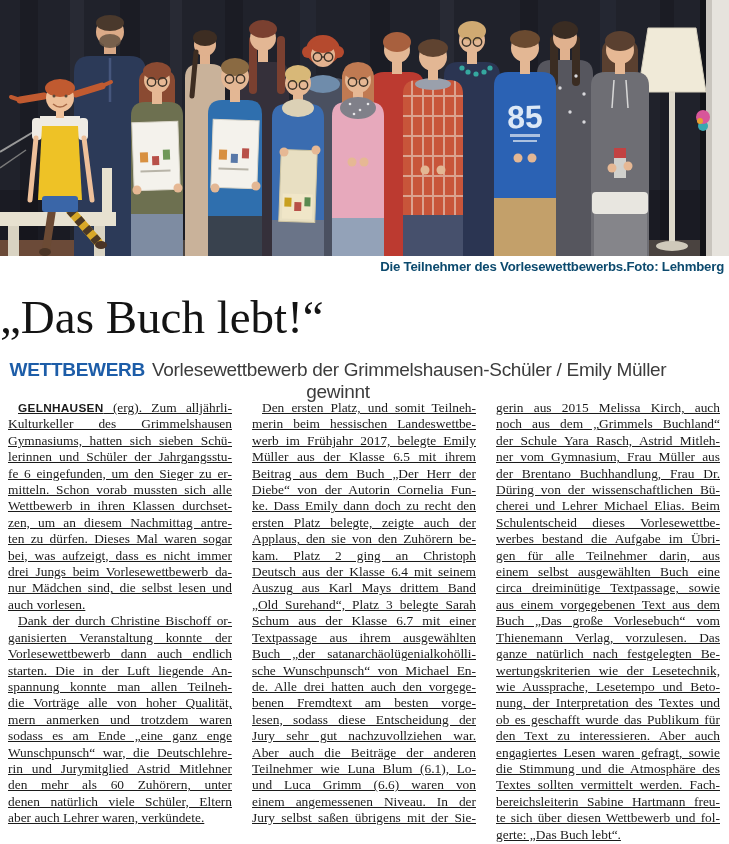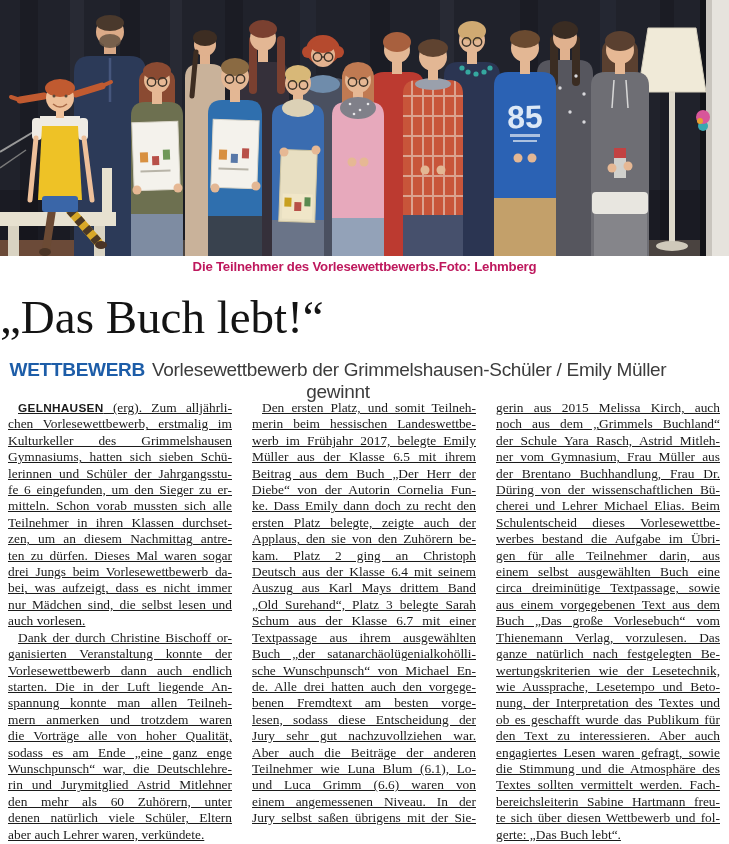--- a/index.html
+++ b/index.html
@@ -1,21 +1,21 @@
 <!DOCTYPE html>
 <html><head>
 <meta charset="utf-8">
 <style>
   html,body{margin:0;padding:0;}
   body{width:729px;height:844px;background:#ffffff;position:relative;overflow:hidden;
        font-family:"Liberation Serif",serif;color:#1b1b1b;}
   .photo{position:absolute;top:0;left:0;width:729px;height:256px;}
   .caption-row{position:absolute;top:259px;left:5px;width:719px;display:flex;
-       justify-content:center;font-family:"Liberation Sans",sans-serif;
-       font-size:13.2px;font-weight:700;color:#be185d;letter-spacing:-0.2px;}
+       justify-content:flex-end;font-family:"Liberation Sans",sans-serif;
+       font-size:13.2px;font-weight:700;color:#0c4a6e;letter-spacing:-0.2px;}
   .headline{position:absolute;top:288px;left:0;width:729px;
        font-family:"Liberation Serif",serif;font-size:47px;line-height:58px;color:#141414;}
   .kicker{position:absolute;top:359px;left:0;width:676px;text-align:center;
        font-family:"Liberation Sans",sans-serif;font-size:19px;letter-spacing:-0.3px;color:#3c3c3c;}
   .kicker .kicker-label{font-weight:700;margin-right:7px;}
   .columns{position:absolute;top:400px;left:8px;width:712px;display:flex;gap:20px;text-decoration:underline;}
   .col{flex:1 1 0;width:228px;overflow:hidden;}
   .line{font-size:13.4px;line-height:16.4px;text-align:justify;text-align-last:justify;
        word-spacing:-1.5px;white-space:normal;}
   .line.end{text-align-last:left;word-spacing:0;}
@@ -315,40 +315,39 @@
 
 <h1 class="headline" style="margin:0;font-weight:normal;">„Das Buch lebt!“</h1>
 
 <div class="kicker">
   <span class="kicker-label" style="color:#1d5da8;">WETTBEWERB</span><span>Vorlesewettbewerb der Grimmelshausen-Schüler / Emily Müller gewinnt</span>
 </div>
 
 <div class="columns">
   <div class="col">
       <div class="line indent"><b class="dateline">GELNHAUSEN</b> (erg). Zum alljährli-</div>
-      <div class="line">chen Vorlesewettbewerb, erstmalig im</div>
       <div class="line">Kulturkeller des Grimmelshausen</div>
       <div class="line">Gymnasiums, hatten sich sieben Schü-</div>
       <div class="line">lerinnen und Schüler der Jahrgangsstu-</div>
       <div class="line">fe 6 eingefunden, um den Sieger zu er-</div>
       <div class="line">mitteln. Schon vorab mussten sich alle</div>
-      <div class="line">Teilnehmer in ihren Klassen durchset-</div>
+      <div class="line">Wettbewerb in ihren Klassen durchset-</div>
       <div class="line">zen, um an diesem Nachmittag antre-</div>
       <div class="line">ten zu dürfen. Dieses Mal waren sogar</div>
+      <div class="line">bei, was aufzeigt, dass es nicht immer</div>
       <div class="line">drei Jungs beim Vorlesewettbewerb da-</div>
-      <div class="line">bei, was aufzeigt, dass es nicht immer</div>
       <div class="line">nur Mädchen sind, die selbst lesen und</div>
       <div class="line end">auch vorlesen.</div>
       <div class="line indent">Dank der durch Christine Bischoff or-</div>
       <div class="line">ganisierten Veranstaltung konnte der</div>
       <div class="line">Vorlesewettbewerb dann auch endlich</div>
       <div class="line">starten. Die in der Luft liegende An-</div>
       <div class="line">spannung konnte man allen Teilneh-</div>
+      <div class="line">die Vorträge alle von hoher Qualität,</div>
       <div class="line">mern anmerken und trotzdem waren</div>
-      <div class="line">die Vorträge alle von hoher Qualität,</div>
       <div class="line">sodass es am Ende „eine ganz enge</div>
       <div class="line">Wunschpunsch“ war, die Deutschlehre-</div>
       <div class="line">rin und Jurymitglied Astrid Mitlehner</div>
       <div class="line">den mehr als 60 Zuhörern, unter</div>
       <div class="line">denen natürlich viele Schüler, Eltern</div>
       <div class="line end">aber auch Lehrer waren, verkündete.</div>
     </div>
   <div class="col">
       <div class="line indent">Den ersten Platz, und somit Teilneh-</div>
       <div class="line">merin beim hessischen Landeswettbe-</div>

